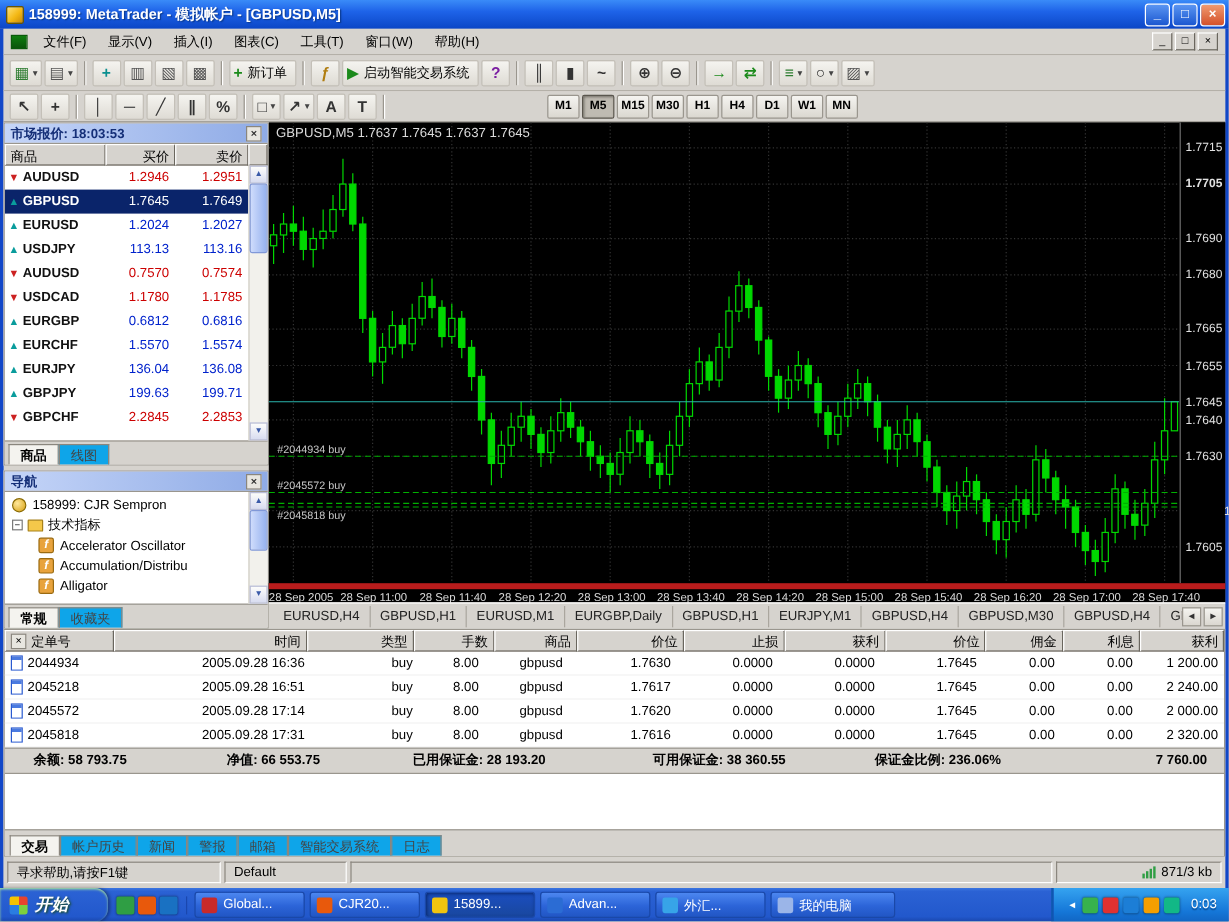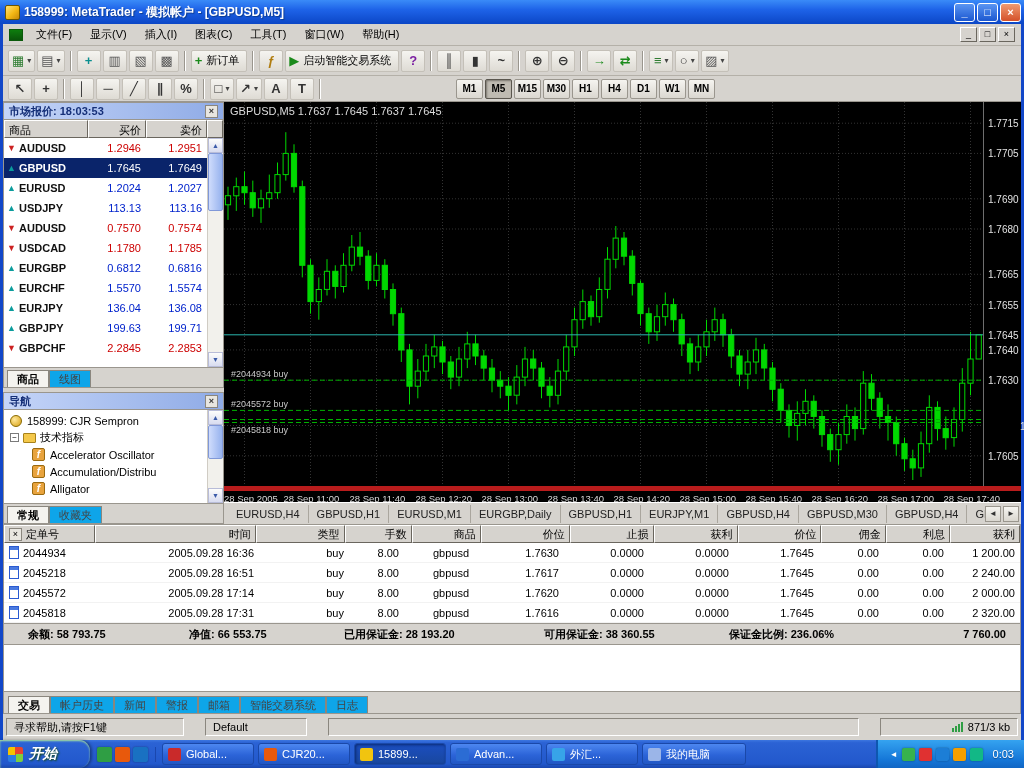--- a/index.html
+++ b/index.html
@@ -124,21 +124,21 @@
   #summary-row{position:relative;height:22px;background:#d6d3ce;border-top:1px solid #9a968e;border-bottom:1px solid #9a968e;
     font-weight:bold;line-height:21px}
   .sumseg{position:absolute;top:0;white-space:nowrap}
   #summary-profit{position:absolute;right:14px;top:0;font-weight:bold}
   #terminal-tabs{position:absolute;left:0;bottom:0;width:100%;height:22px;background:#d6d3ce;border-top:1px solid #9a968e;
     display:flex;align-items:flex-end;padding-left:4px}
   #terminal-tab-items{display:flex;align-items:flex-end}
 
   
   #statusbar{position:absolute;left:3px;top:714px;width:1018px;height:26px;background:#d6d3ce;
-    display:flex;align-items:center;gap:21px;padding:0 3px}
+    display:flex;align-items:center;gap:3px;padding:0 3px}
   .spanel{height:18px;border:1px solid;border-color:#8a867e #fff #fff #8a867e;display:flex;align-items:center;
     padding:0 7px;white-space:nowrap;overflow:hidden}
   #sp-help{width:178px}
   #sp-profile{width:102px}
   #sp-fill{flex:1}
   #sp-traffic{width:138px;justify-content:flex-end;gap:5px}
   .signal-icon{display:inline-flex;align-items:flex-end;gap:1px}
   .signal-icon i{display:block;width:2px;background:#2f9e44}
 
   
@@ -696,21 +696,21 @@
         <line class="orderline" x1="0" x2="759" y1="278.2" y2="278.2"></line>
         <text class="olabel" x="7" y="275.2">#2044934 buy</text>
         <line class="orderline" x1="0" x2="759" y1="308.4" y2="308.4"></line>
         <text class="olabel" x="7" y="305.4">#2045572 buy</text>
         <line class="orderline" x1="0" x2="759" y1="317.5" y2="317.5"></line>
         <line class="orderline" x1="0" x2="759" y1="320.5" y2="320.5"></line>
         <text class="olabel" x="7" y="330.5">#2045818 buy</text>
       </svg>
     <div id="price-scale">
         <div class="pl" style="top: 16.1654px;">1.7715</div>
-        <div class="pl" style="top: 46.4016px;">1.7705</div>
+        <div class="pl" style="top: 46.4016px; font-weight: bold;">1.7705</div>
         <div class="pl" style="top: 91.7559px;">1.7690</div>
         <div class="pl" style="top: 121.992px;">1.7680</div>
         <div class="pl" style="top: 167.346px;">1.7665</div>
         <div class="pl" style="top: 197.583px;">1.7655</div>
         <div class="pl" style="top: 242.937px;">1.7640</div>
         <div class="pl" style="top: 273.173px;">1.7630</div>
         <div class="pl" style="top: 318.528px; margin-left: 32px;">1.7615</div>
         <div class="pl" style="top: 348.764px;">1.7605</div>
         <div class="pl" style="top: 227.819px;">1.7645</div>
       </div>

